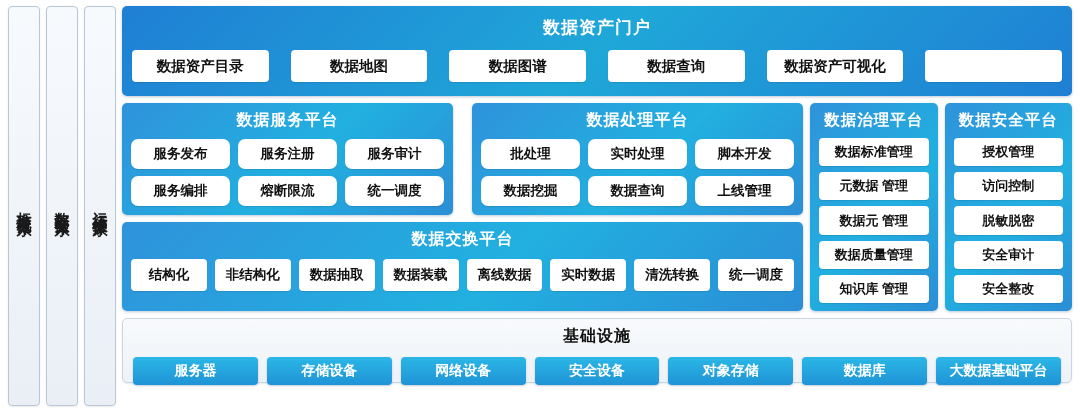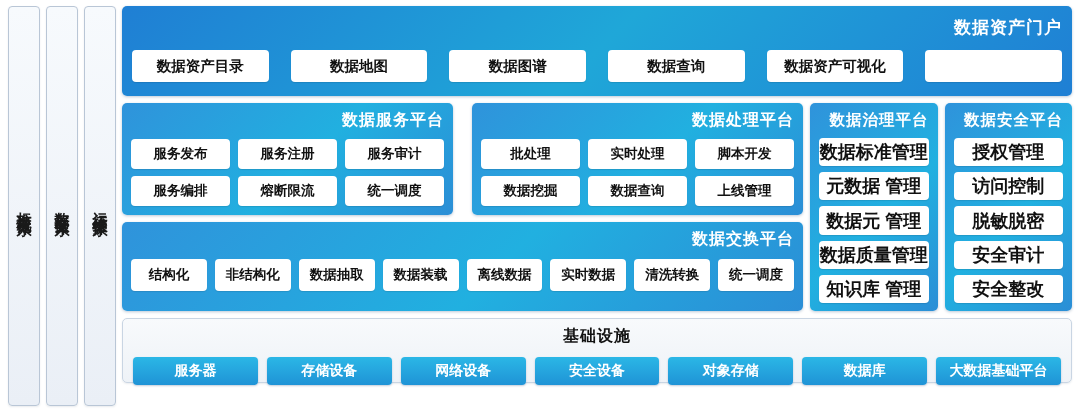--- a/index.html
+++ b/index.html
@@ -66,21 +66,21 @@
     border-radius: 5px;
     box-shadow: 0 1px 3px rgba(20,60,110,0.28);
     box-sizing: border-box;
     position: relative;
     overflow: hidden;
   }
   .blue-card.light {
     background: linear-gradient(135deg, #2f93db 0%, #21b0e0 55%, #2b8ed6 100%);
   }
   .card-title {
-    text-align: right;
+    text-align: center;
     color: #ffffff;
     font-weight: bold;
     font-size: 16px;
     letter-spacing: 1px;
   }
   .chip {
     background: #ffffff;
     border-radius: 4px;
     display: flex;
     align-items: center;
@@ -142,21 +142,21 @@
     display: flex;
     flex-direction: column;
     gap: 7px;
     flex: 1 1 auto;
   }
   .chip-row {
     display: flex;
     gap: 8px;
     flex: 1 1 0;
   }
-  .chip-row .chip { flex: 1 1 0; }
+  .chip-row .chip { flex: 1 1 0; border-radius: 7px; }
 
   
   .exchange {
     flex: 1 1 auto;
     padding: 7px 9px 9px 9px;
     display: flex;
     flex-direction: column;
   }
   .exchange .card-title { margin-bottom: 9px; }
   .exchange-chips {
@@ -181,21 +181,21 @@
     display: flex;
     flex-direction: column;
   }
   .narrow .card-title { font-size: 15.5px; margin-bottom: 7px; }
   .narrow-chips {
     display: flex;
     flex-direction: column;
     gap: 6px;
     flex: 1 1 auto;
   }
-  .narrow-chips .chip { flex: 1 1 0; font-size: 18px; }
+  .narrow-chips .chip { flex: 1 1 0; font-size: 13px; }
 
   
   .infra {
     height: 65px;
     border: 1px solid #c9d5e3;
     border-radius: 5px;
     background: linear-gradient(180deg, #f8fafc 0%, #eef2f7 100%);
     box-sizing: border-box;
     padding: 7px 10px 20px 10px;
     display: flex;

